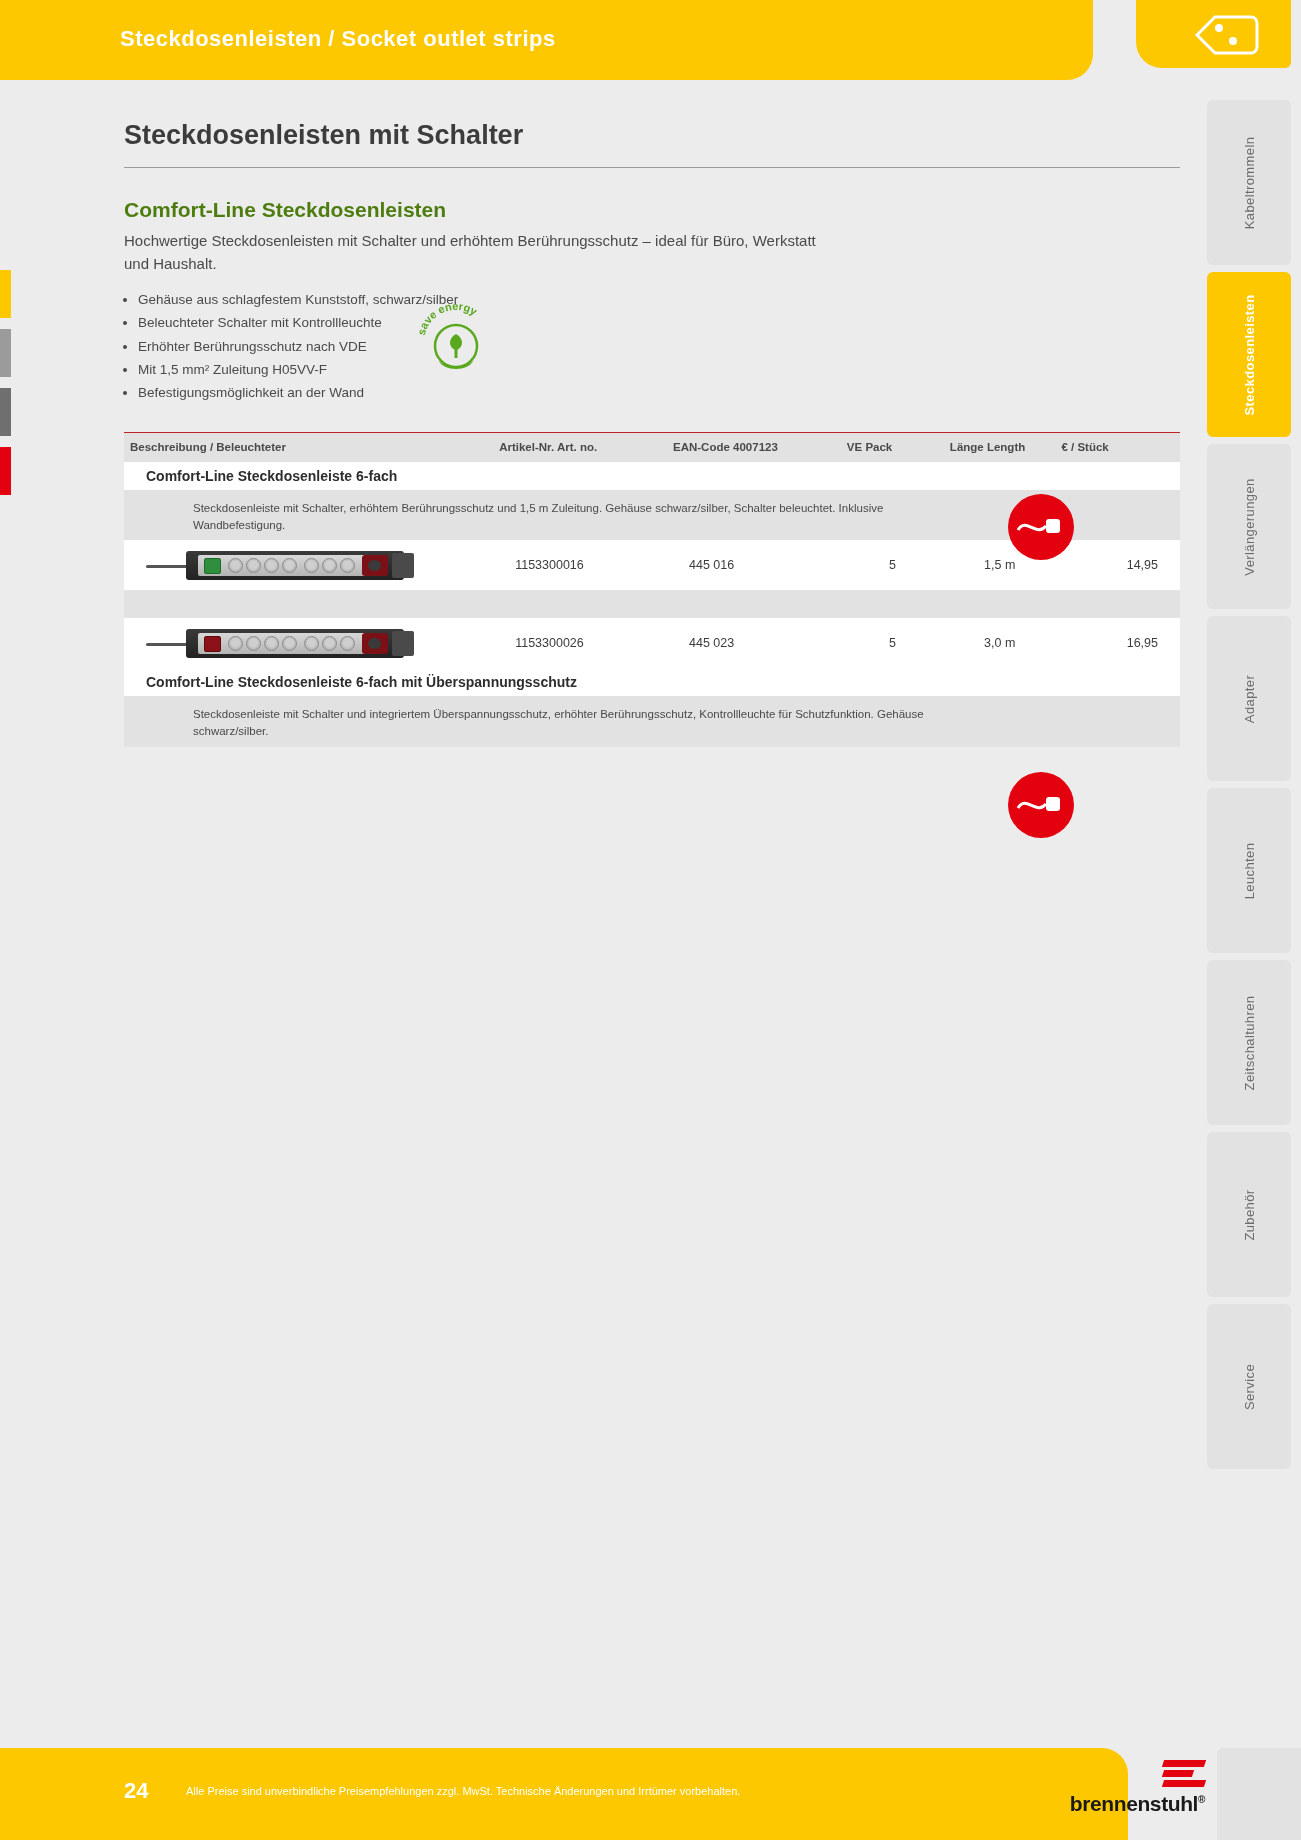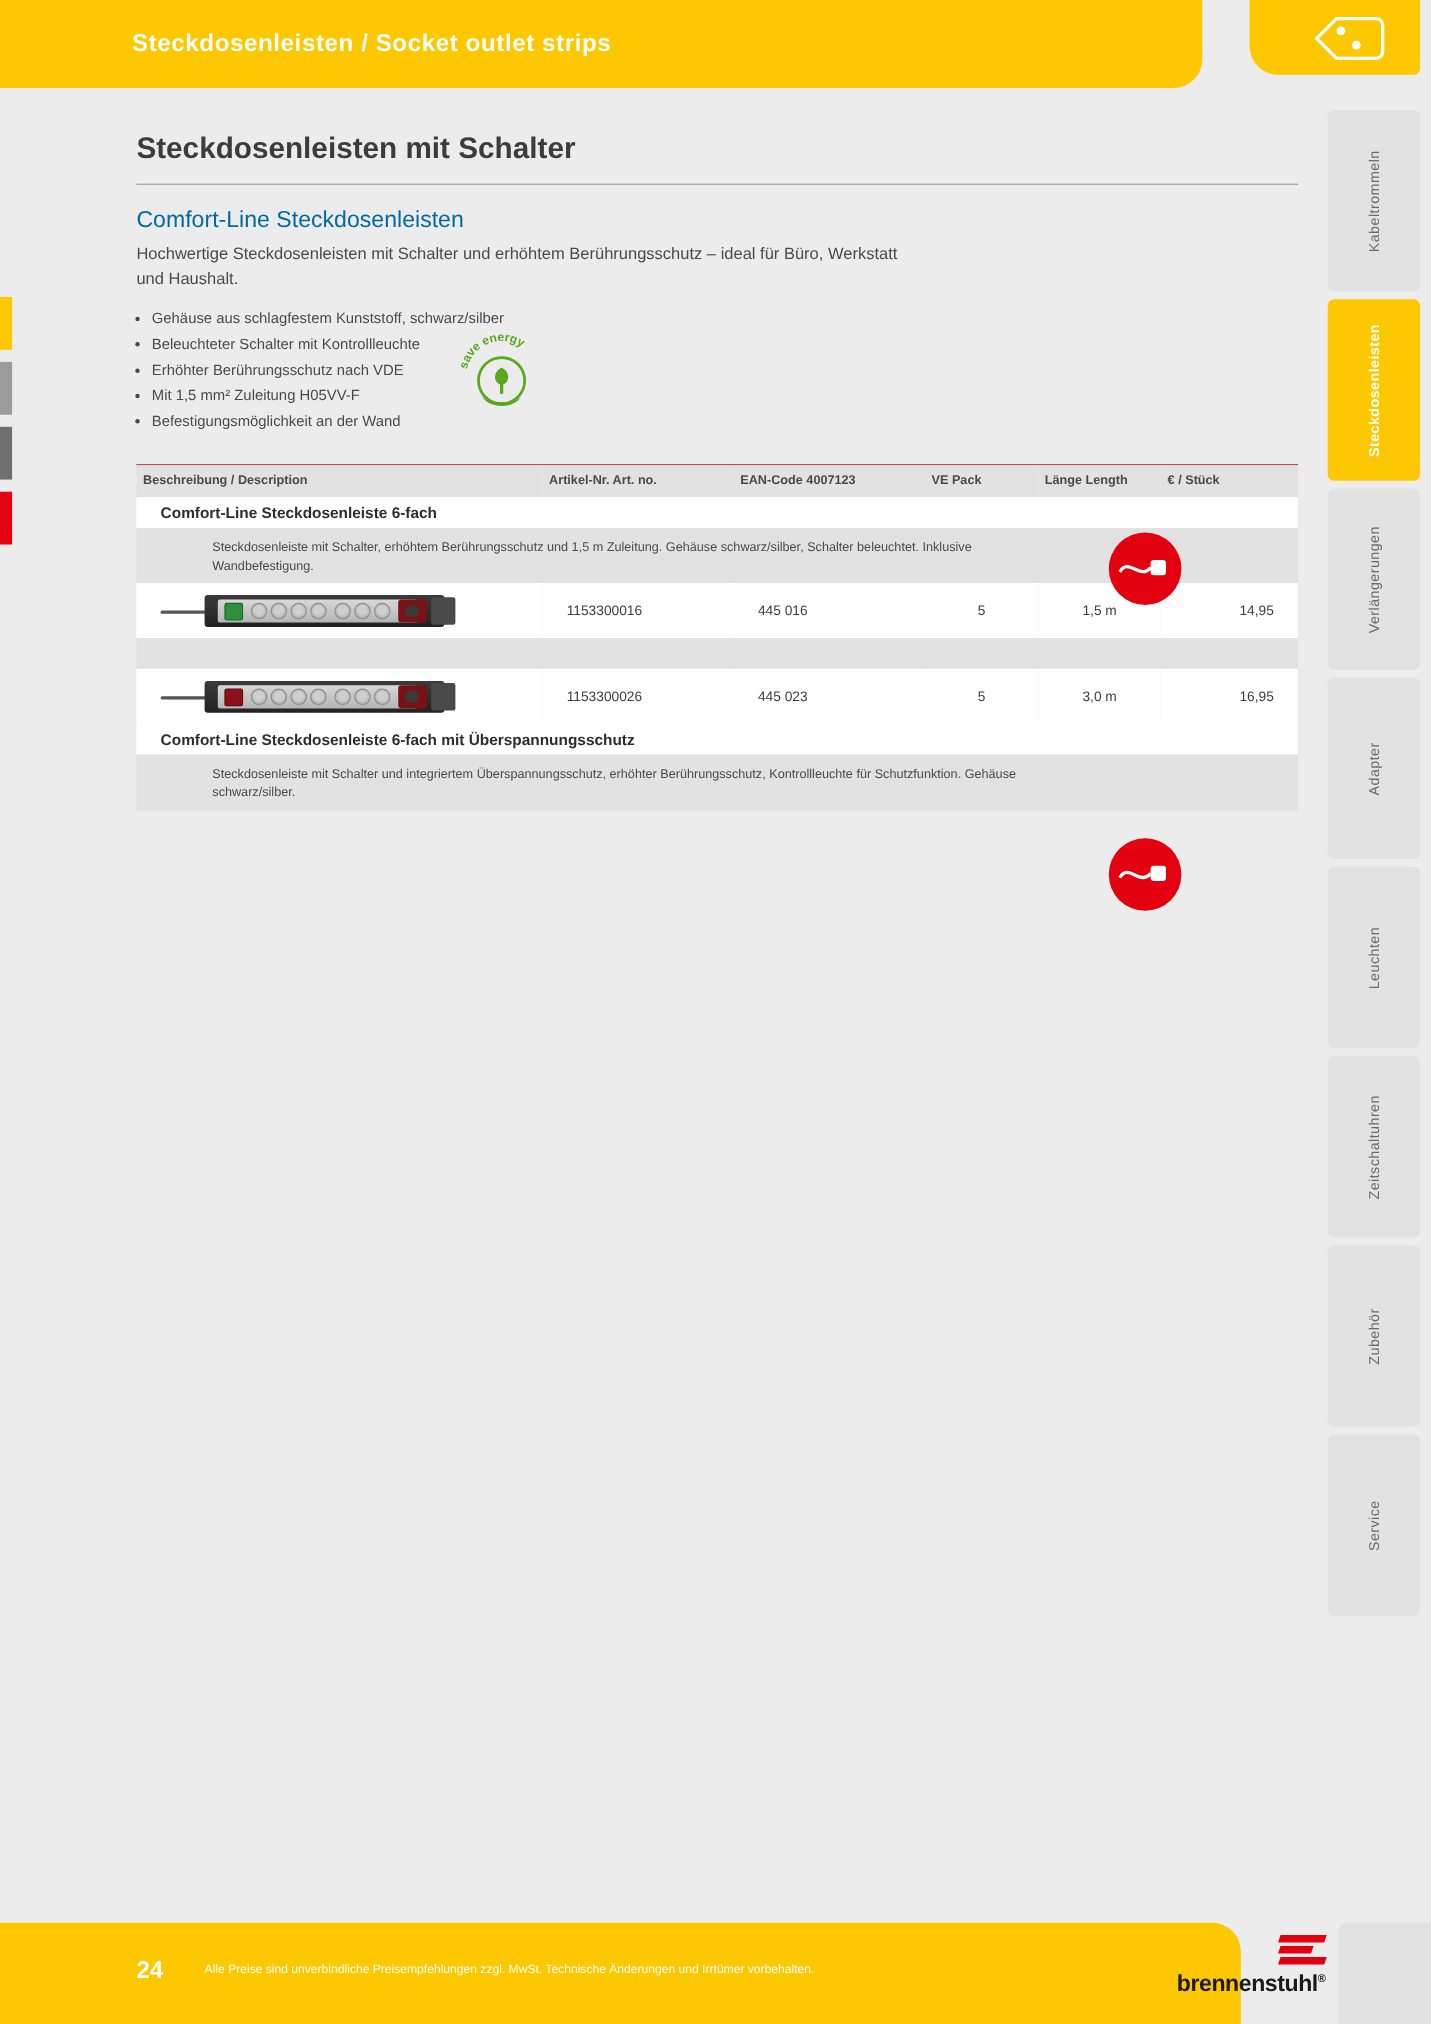--- a/index.html
+++ b/index.html
@@ -113,24 +113,24 @@
     color: #3c3c3c;
     font-weight: bold;
     margin: 0 0 16px 0;
   }
   .rule {
     height: 1px;
     background: #9a9a9a;
     width: 1056px;
   }
   .section-title {
-    margin-top: 20px;
+    margin-top: 30px;
     font-size: 21px;
-    color: #0369a1;
-    font-weight: normal;
+    color: #4d7c0f;
+    font-weight: bold;
   }
   .section-sub {
     margin-top: 8px;
     font-size: 15px;
     color: #4a4a4a;
     line-height: 1.5;
     max-width: 720px;
   }
   .bullets {
     margin-top: 14px;
@@ -444,21 +444,21 @@
           <svg width="50" height="30" viewBox="0 0 50 30">
             <path d="M2 18 C10 4, 20 26, 30 14" fill="none" stroke="#ffffff" stroke-width="3"></path>
             <rect x="30" y="7" width="14" height="14" rx="3" fill="#ffffff"></rect>
           </svg>
         </span>
       </div>
 
       <table class="ptable">
         <thead>
           <tr class="head">
-            <th class="prod-cell">Beschreibung / Description</th>
+            <th class="prod-cell">Beschreibung / Beleuchteter</th>
             <th class="col-art">Artikel-Nr. Art. no.</th>
             <th class="col-ean">EAN-Code 4007123</th>
             <th class="col-pack">VE Pack</th>
             <th class="col-len">Länge Length</th>
             <th class="col-price">€ / Stück</th>
           </tr>
         </thead>
         <tbody>
 
           <tr class="alt-white">

